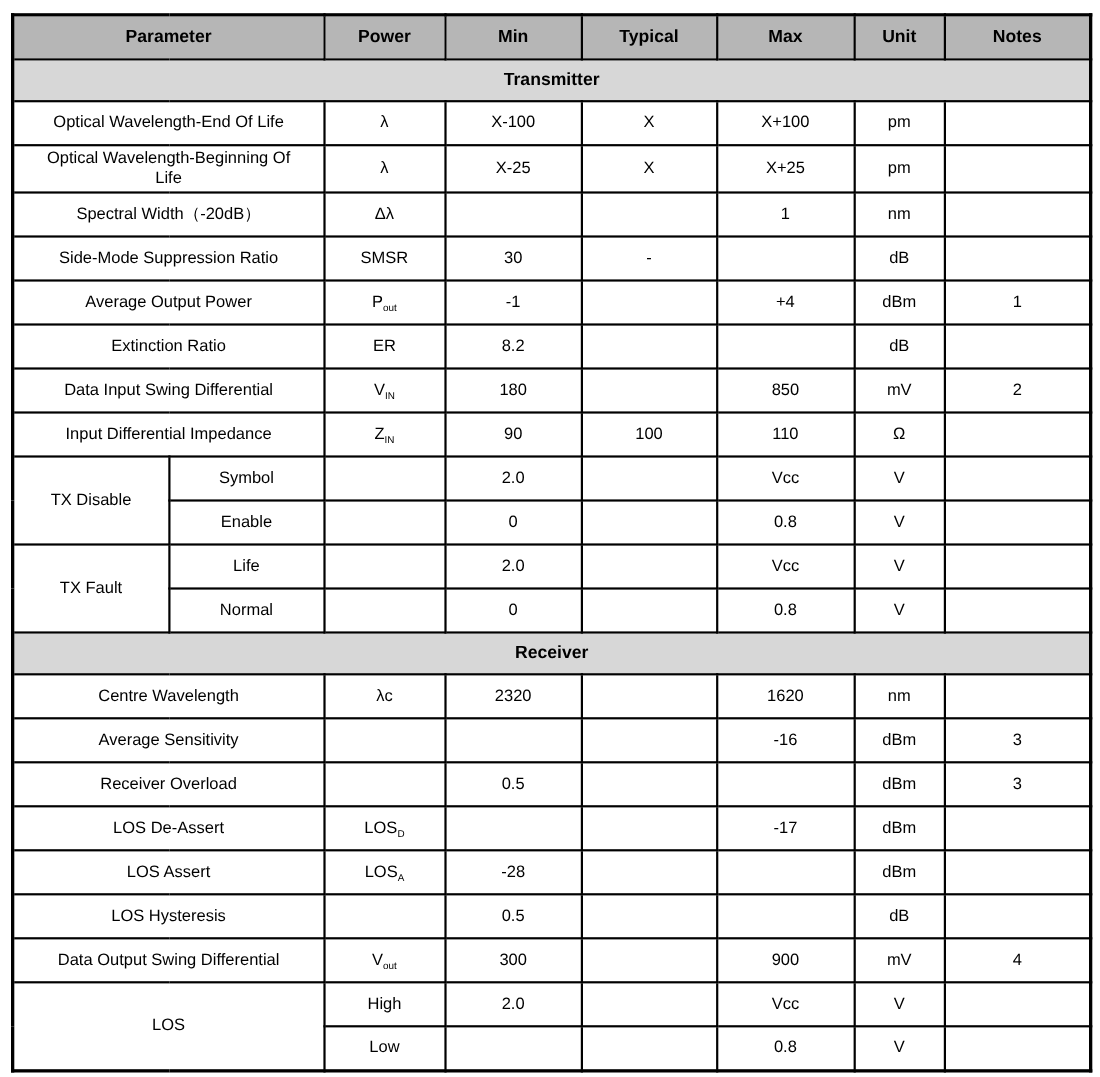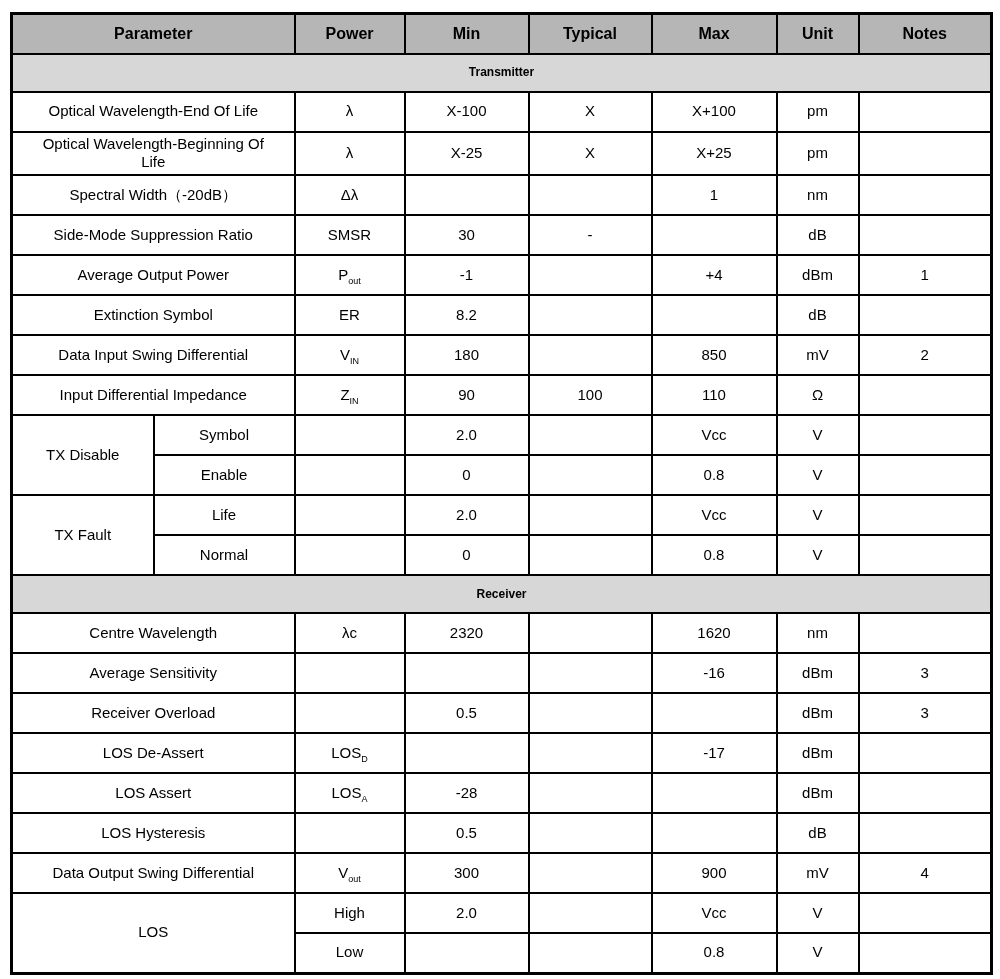--- a/index.html
+++ b/index.html
@@ -32,21 +32,21 @@
     line-height:1.25;
   }
   tr.head th{
     background:var(--header-bg);
     font-size:16px;
     font-weight:bold;
     height:40px;
   }
   tr.section td{
     background:var(--section-bg);
-    font-size:12px;
+    font-size:16px;
     font-weight:bold;
     height:38px;
     margin-top:28px;
   }
   tr.data td{height:40px;}
   td sub{font-size:9px;line-height:0;}
   .wrap-limit{display:inline-block;max-width:244px;text-align:center;}
 </style>
 </head>
 <body>
@@ -123,21 +123,21 @@
       <td colspan="2">Average Output Power</td>
       <td><span>P</span><sub>out</sub></td>
       <td>-1</td>
       <td></td>
       <td>+4</td>
       <td>dBm</td>
       <td>1</td>
     </tr>
 
     <tr class="data">
-      <td colspan="2">Extinction Symbol</td>
+      <td colspan="2">Extinction Ratio</td>
       <td><span>ER</span><sub></sub></td>
       <td>8.2</td>
       <td></td>
       <td></td>
       <td>dB</td>
       <td></td>
     </tr>
 
     <tr class="data">
       <td colspan="2">Data Input Swing Differential</td>

